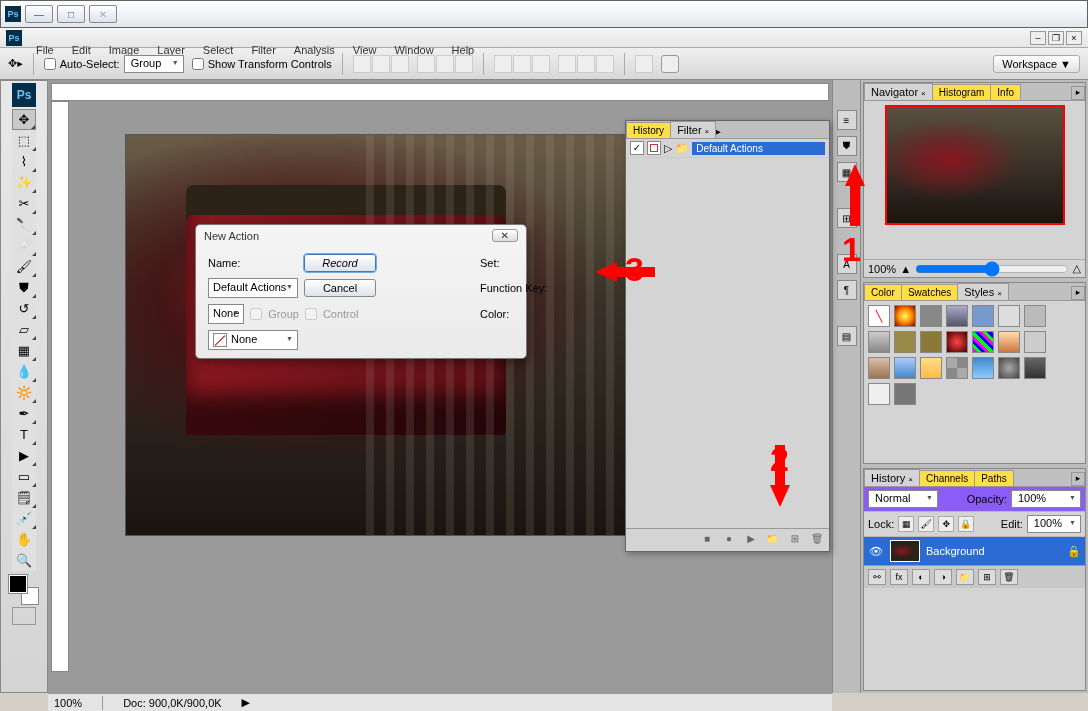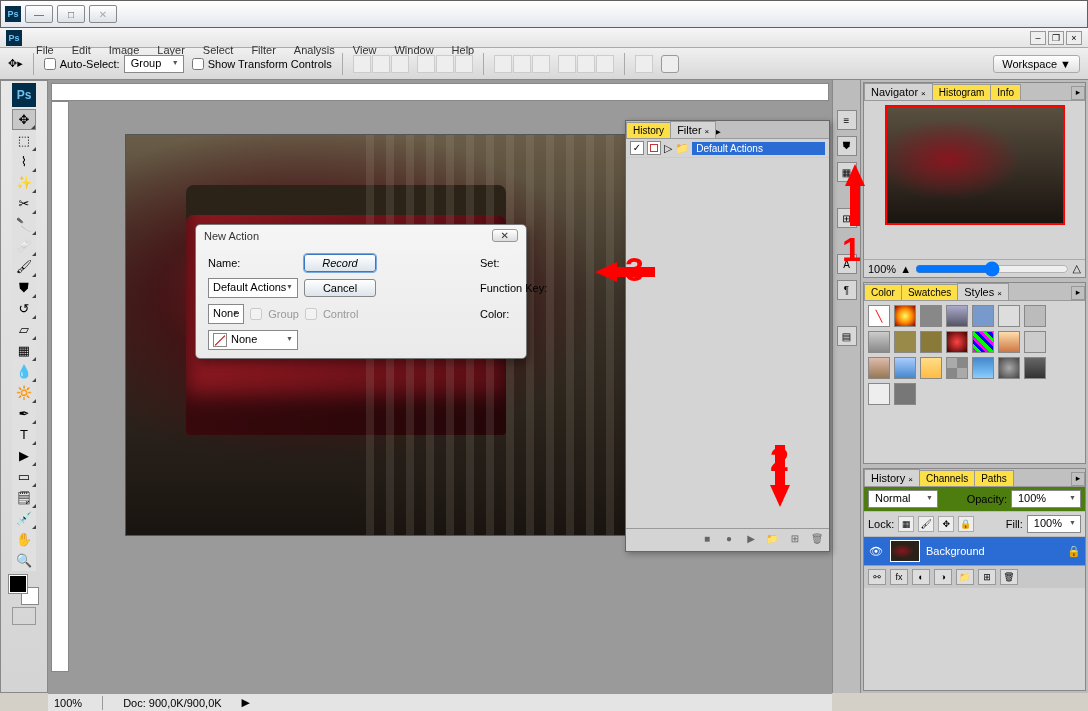--- a/index.html
+++ b/index.html
@@ -83,21 +83,21 @@
   linear-gradient(180deg, #5a5040 0%, #1a1410 100%);}
 .navctrl { display:flex; align-items:center; gap:4px; padding:2px 4px; border-top:1px solid #aaa;}
 .navctrl input[type=range]{ flex:1; height:12px;}
 
 
 .stylesgrid { display:grid; grid-template-columns: repeat(7, 22px); gap:4px; padding:4px;}
 .styleitem { width:22px; height:22px; border:1px solid #888;}
 
 
 .layersbody { padding:0;}
-.layeropt { display:flex; align-items:center; gap:4px; padding:3px 4px; border-bottom:1px solid #bbb; background:#4d7c0f;}
+.layeropt { display:flex; align-items:center; gap:4px; padding:3px 4px; border-bottom:1px solid #bbb; background:#8b5cf6;}
 .layeropt .selectbox { flex:0 0 70px;}
 .layerlock { display:flex; align-items:center; gap:4px; padding:3px 4px; border-bottom:1px solid #bbb; font-size:10px;}
 .lockbtn { width:16px; height:16px; border:1px solid #aaa; background:#eee; font-size:9px; display:flex;align-items:center;justify-content:center;}
 .layerrow { display:flex; align-items:center; background:#2b6cd4; color:#fff; padding:3px 4px; gap:6px;}
 .layerrow .eye { width:16px; height:16px; display:flex;align-items:center;justify-content:center;}
 .layerrow .thumb { width:30px; height:22px; background:#1a1410; border:1px solid #fff;}
 .layerrow .thumb::before{content:""; display:block; width:100%; height:100%; background: radial-gradient(ellipse at 40% 50%, rgba(139,20,30,1) 0%, transparent 50%), #2a2218;}
 .layerrow .name { }
 .layerrow .lock { margin-left:auto;}
 .layerfooter { display:flex; gap:4px; padding:3px 4px; border-top:1px solid #999; background:#c8c8c8;}
@@ -337,21 +337,21 @@
             <div class="selectbox">Normal</div>
             <span style="margin-left:auto">Opacity:</span>
             <div class="selectbox" style="min-width:46px">100%</div>
           </div>
           <div class="layerlock">
             <span>Lock:</span>
             <div class="lockbtn">▦</div>
             <div class="lockbtn">🖌</div>
             <div class="lockbtn">✥</div>
             <div class="lockbtn">🔒</div>
-            <span style="margin-left:auto">Fill:</span>
+            <span style="margin-left:auto">Edit:</span>
             <div class="selectbox" style="min-width:46px">100%</div>
           </div>
           <div class="layerrow">
             <span class="eye">👁</span>
             <div class="thumb"></div>
             <span class="name">Background</span>
             <span class="lock">🔒</span>
           </div>
         </div>
         <div class="layerfooter">

